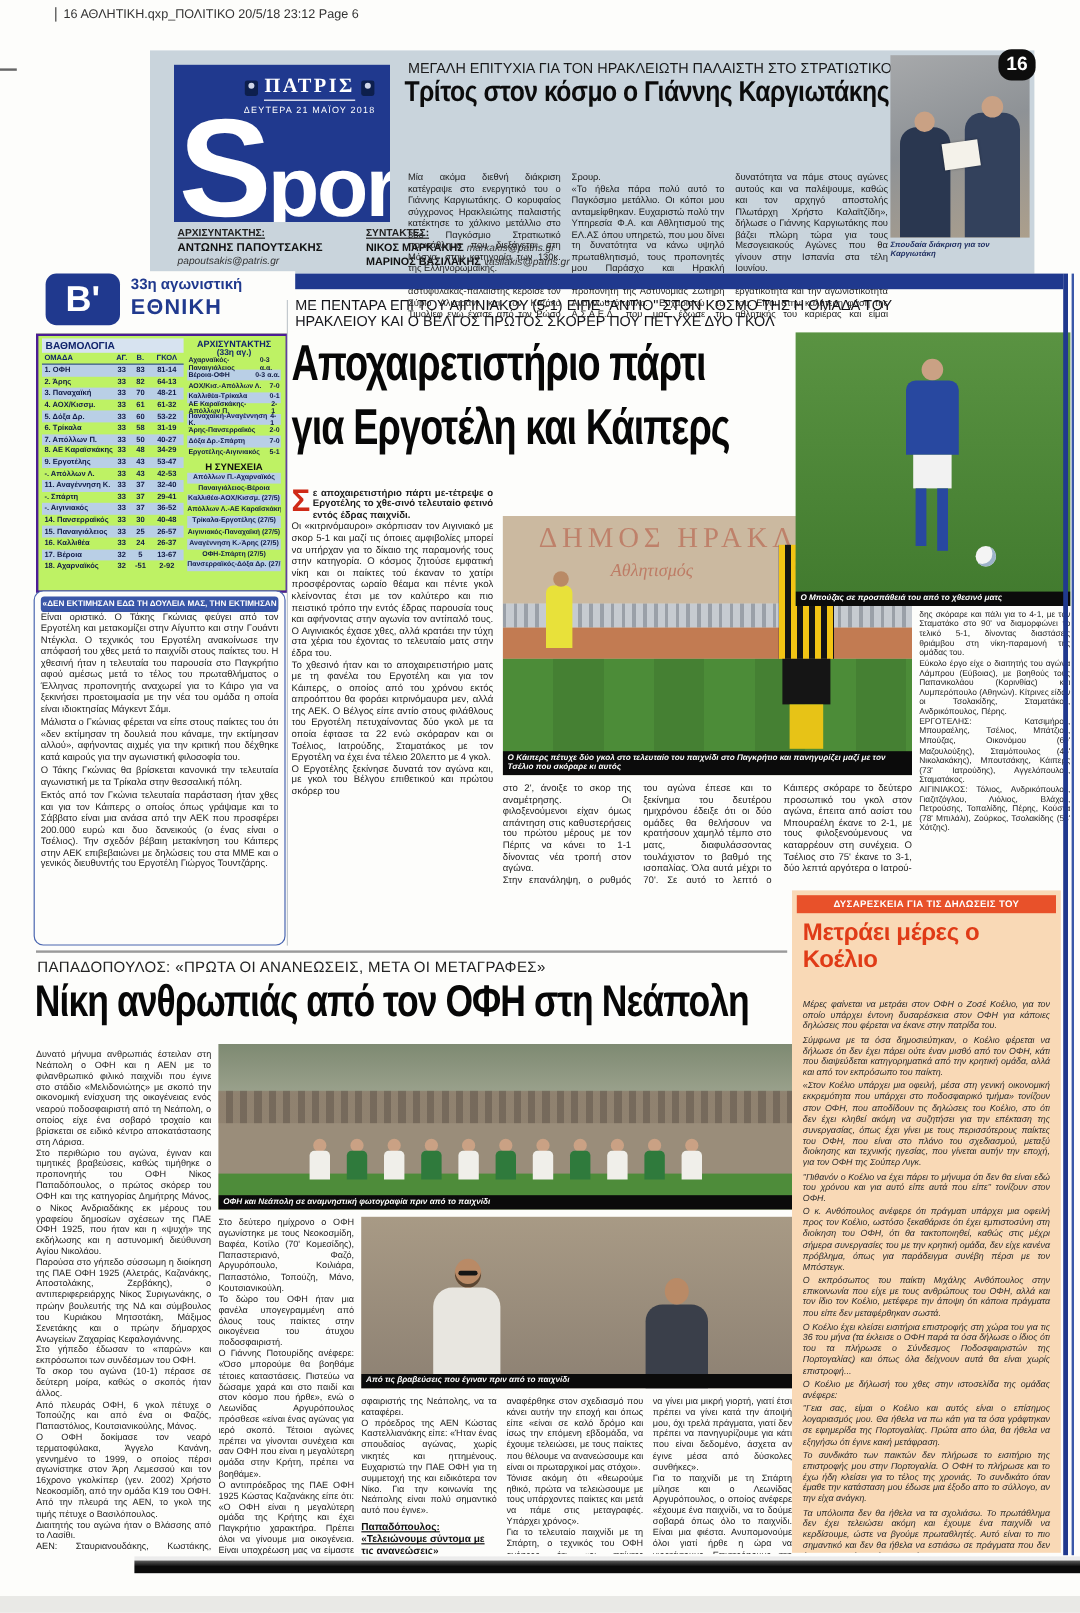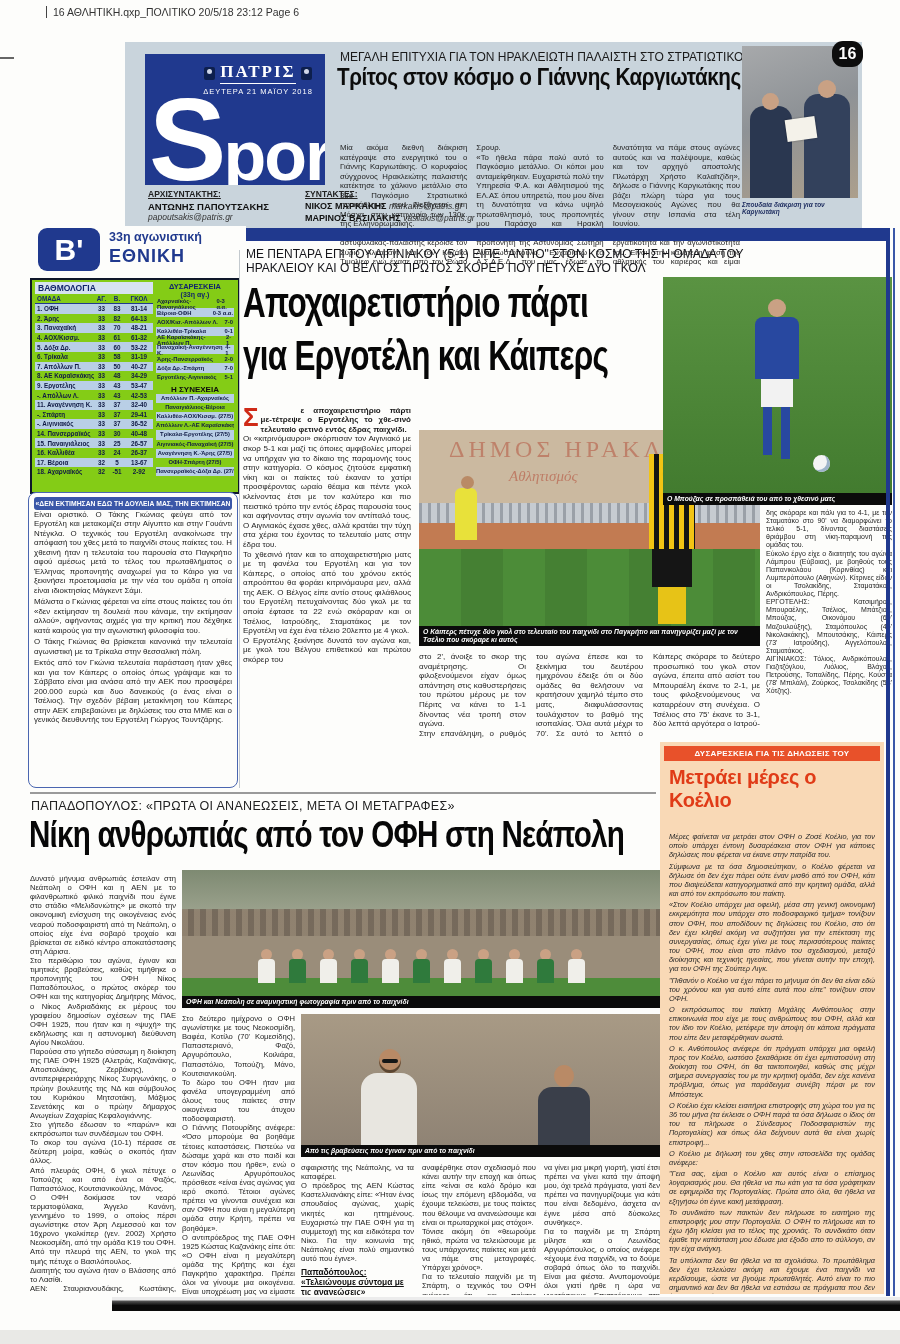--- a/index.html
+++ b/index.html
@@ -46,21 +46,21 @@
   .ts-cert{position:absolute;left:44px;bottom:58px;width:30px;height:22px;background:#f4f2ea;transform:rotate(-8deg);box-shadow:0 0 2px rgba(0,0,0,.4);}
   .ts-caption{left:742px;top:201px;width:116px;font-size:6.5px;font-weight:bold;font-style:italic;color:#1c2b5e;}
   
   .navy-band{left:30px;top:228px;width:856px;height:13px;background:#20398e;}
   .badge-wrap{left:30px;top:226px;width:216px;height:50px;background:#fdfdfb;}
   .badge-box{position:absolute;left:8px;top:2px;width:62px;height:43px;background:#20398e;border-radius:9px;
              color:#fff;font-size:30px;font-weight:bold;text-align:center;line-height:43px;}
   .badge-md{position:absolute;left:79px;top:4px;font-size:12.5px;font-weight:bold;color:#20398e;}
   .badge-lg{position:absolute;left:79px;top:20px;font-size:18px;font-weight:900;color:#20398e;letter-spacing:1px;}
   
-  .rail{left:30px;top:278px;width:206px;height:212px;border:2px solid #0f172a;background:#84cc16;}
+  .rail{left:30px;top:278px;width:206px;height:212px;border:2px solid #4c1d95;background:#bef264;}
   .st-area{position:absolute;left:3px;top:2px;width:118px;}
   .tbl-title{font-size:8.5px;font-weight:800;color:#11246b;background:#d7e3f0;padding:1px 3px;}
   .st-hdr{display:flex;font-size:6.3px;font-weight:bold;color:#11246b;border-bottom:1px solid #20398e;padding:1px 0;}
   .st-row{display:flex;height:9.6px;align-items:center;font-size:6.3px;font-weight:bold;color:#101a44;}
   .st-row:nth-child(odd){background:#b9cfe6;}
   .c-team{flex:1;padding-left:2px;overflow:hidden;white-space:nowrap;}
   .c-g{width:15px;text-align:center;}
   .c-p{width:16px;text-align:center;}
   .c-goals{width:28px;text-align:center;}
   .res-area{position:absolute;left:124px;top:2px;width:78px;}
@@ -79,21 +79,21 @@
               text-align:center;height:13px;line-height:13px;}
   .gon-head{font-size:20px;font-weight:bold;color:#0d0d0d;margin:4px 0 3px;letter-spacing:-.5px;}
   .gon-body p{font-size:7.9px;line-height:1.2;margin:0 0 2px;text-align:justify;color:#222;}
   
   .ms-kicker{left:246px;top:247px;width:532px;font-size:12px;color:#15151a;line-height:1.2;}
   .ms-head{left:243px;top:276px;font-weight:900;color:#070707;letter-spacing:-1px;
            transform:scaleX(.75);transform-origin:left top;}
   .ms-head div{font-size:42px;line-height:53px;white-space:nowrap;}
   .drop{float:left;font-size:26px;line-height:22px;font-weight:bold;color:#cf2a17;margin-right:2px;}
   .ms-col1{left:243px;top:396px;width:168px;height:394px;font-size:8px;line-height:1.2;color:#1c1c1c;overflow:hidden;}
-  .ms-lead{font-weight:bold;margin-left:40px;}
+  .ms-lead{font-weight:bold;}
   .ms-mid{left:419px;top:652px;width:341px;height:138px;column-count:3;column-gap:10px;
           font-size:8px;line-height:1.2;color:#1c1c1c;overflow:hidden;}
   .ms-right{left:766px;top:509px;width:126px;height:228px;font-size:7px;line-height:1.16;color:#1c1c1c;overflow:hidden;}
   
   .photo{overflow:hidden;}
   .ph-cap{position:absolute;left:0;right:0;bottom:0;background:#0b0b0b;color:#fff;font-size:6.8px;
           font-weight:bold;font-style:italic;padding:2px 4px;line-height:1.15;}
   .ph-kuipers{left:419px;top:430px;width:341px;height:216px;background:#d7cfc4;}
   .pk-wall{position:absolute;top:0;left:0;right:0;height:34%;background:#cbb9a0;}
   .pk-banner1{position:absolute;top:6px;left:30px;font-family:"Liberation Serif",serif;font-size:24px;color:#b5543f;opacity:.55;letter-spacing:4px;}
@@ -335,21 +335,21 @@
         </div>
           <div class="st-row">
           <span class="c-team">18. Αχαρναϊκός</span>
           <span class="c-g">32</span>
           <span class="c-p">-51</span>
           <span class="c-goals">2-92</span>
         </div>
         </div>
     </div>
     <div class="res-area">
-      <div class="res-title">ΔΥΣΑΡΕΣΚΕΙΑ</div>
+      <div class="res-title">ΑΡΧΙΣΥΝΤΑΚΤΗΣ</div>
       <div class="res-sub">(33η αγ.)</div>
       <div>
           <div class="res-row">
           <span>Αχαρναϊκός-Παναιγιάλειος</span>
           <span>0-3 α.α.</span>
         </div>
           <div class="res-row">
           <span>Βέροια-ΟΦΗ</span>
           <span>0-3 α.α.</span>
         </div>
@@ -554,22 +554,22 @@
   <div class="abs bs-col bs-col5 jt">να γίνει μια μικρή γιορτή, γιατί έτσι πρέπει να γίνει κατά την άποψή μου, όχι τρελά πράγματα, γιατί δεν πρέπει να πανηγυρίζουμε για κάτι που είναι δεδομένο, άσχετα αν έγινε μέσα από δύσκολες συνθήκες».
 Για το παιχνίδι με τη Σπάρτη μίλησε και ο Λεωνίδας Αργυρόπουλος, ο οποίος ανέφερε «έχουμε ένα παιχνίδι, να το δούμε σοβαρά όπως όλο το παιχνίδι. Είναι μια φιέστα. Ανυπομονούμε όλοι γιατί ήρθε η ώρα να γιορτάσουμε. Επιστρέφουμε στη Σούπερ Λιγκ για να καθιερωθούμε. Θέλω να μείνω στον ΟΦΗ».</div>
 
   <div class="abs co-panel">
     <div class="co-head">Μετράει μέρες ο Κοέλιο</div>
     <div class="co-body">
         <p>Μέρες φαίνεται να μετράει στον ΟΦΗ ο Ζοσέ Κοέλιο, για τον οποίο υπάρχει έντονη δυσαρέσκεια στον ΟΦΗ για κάποιες δηλώσεις που φέρεται να έκανε στην πατρίδα του.</p>
         <p>Σύμφωνα με τα όσα δημοσιεύτηκαν, ο Κοέλιο φέρεται να δήλωσε ότι δεν έχει πάρει ούτε έναν μισθό από τον ΟΦΗ, κάτι που διαψεύδεται κατηγορηματικά από την κρητική ομάδα, αλλά και από τον εκπρόσωπο του παίκτη.</p>
         <p>«Στον Κοέλιο υπάρχει μια οφειλή, μέσα στη γενική οικονομική εκκρεμότητα που υπάρχει στο ποδοσφαιρικό τμήμα» τονίζουν στον ΟΦΗ, που αποδίδουν τις δηλώσεις του Κοέλιο, στο ότι δεν έχει κληθεί ακόμη να συζητήσει για την επέκταση της συνεργασίας, όπως έχει γίνει με τους περισσότερους παίκτες του ΟΦΗ, που είναι στο πλάνο του σχεδιασμού, μεταξύ διοίκησης και τεχνικής ηγεσίας, που γίνεται αυτήν την εποχή, για τον ΟΦΗ της Σούπερ Λιγκ.</p>
         <p>"Πιθανόν ο Κοέλιο να έχει πάρει το μήνυμα ότι δεν θα είναι εδώ του χρόνου και για αυτό είπε αυτά που είπε" τονίζουν στον ΟΦΗ.</p>
+        <p>Ο κ. Ανθόπουλος ανέφερε ότι πράγματι υπάρχει μια οφειλή προς τον Κοέλιο, ωστόσο ξεκαθάρισε ότι έχει εμπιστοσύνη στη διοίκηση του ΟΦΗ, ότι θα τακτοποιηθεί, καθώς στις μέχρι σήμερα συνεργασίες του με την κρητική ομάδα, δεν είχε κανένα πρόβλημα, όπως για παράδειγμα συνέβη πέρσι με τον Μπόστεγκ.</p>
         <p>Ο εκπρόσωπος του παίκτη Μιχάλης Ανθόπουλος στην επικοινωνία που είχε με τους ανθρώπους του ΟΦΗ, αλλά και τον ίδιο τον Κοέλιο, μετέφερε την άποψη ότι κάποια πράγματα που είπε δεν μεταφέρθηκαν σωστά.</p>
-        <p>Ο κ. Ανθόπουλος ανέφερε ότι πράγματι υπάρχει μια οφειλή προς τον Κοέλιο, ωστόσο ξεκαθάρισε ότι έχει εμπιστοσύνη στη διοίκηση του ΟΦΗ, ότι θα τακτοποιηθεί, καθώς στις μέχρι σήμερα συνεργασίες του με την κρητική ομάδα, δεν είχε κανένα πρόβλημα, όπως για παράδειγμα συνέβη πέρσι με τον Μπόστεγκ.</p>
         <p>Ο Κοέλιο έχει κλείσει εισιτήρια επιστροφής στη χώρα του για τις 36 του μήνα (τα έκλεισε ο ΟΦΗ παρά τα όσα δήλωσε ο ίδιος ότι του τα πλήρωσε ο Σύνδεσμος Ποδοσφαιριστών της Πορτογαλίας) και όπως όλα δείχνουν αυτά θα είναι χωρίς επιστροφή...</p>
         <p>Ο Κοέλιο με δήλωσή του χθες στην ιστοσελίδα της ομάδας ανέφερε:</p>
         <p>"Γεια σας, είμαι ο Κοέλιο και αυτός είναι ο επίσημος λογαριασμός μου. Θα ήθελα να πω κάτι για τα όσα γράφτηκαν σε εφημερίδα της Πορτογαλίας. Πρώτα απο όλα, θα ήθελα να εξηγήσω ότι έγινε κακή μετάφραση.</p>
         <p>Το συνδικάτο των παικτών δεν πλήρωσε το εισιτήριο της επιστροφής μου στην Πορτογαλία. Ο ΟΦΗ το πλήρωσε και το έχω ήδη κλείσει για το τέλος της χρονιάς. Το συνδικάτο όταν έμαθε την κατάσταση μου έδωσε μια έξοδο απο το σύλλογο, αν την είχα ανάγκη.</p>
         <p>Τα υπόλοιπα δεν θα ήθελα να τα σχολιάσω. Το πρωτάθλημα δεν έχει τελειώσει ακόμη και έχουμε ένα παιχνίδι να κερδίσουμε, ώστε να βγούμε πρωταθλητές. Αυτό είναι το πιο σημαντικό και δεν θα ήθελα να εστιάσω σε πράγματα που δεν έχουν σημασία αυτή τη στιγμή".</p>
       </div>
   </div>
   <div class="abs co-kicker">ΔΥΣΑΡΕΣΚΕΙΑ ΓΙΑ ΤΙΣ ΔΗΛΩΣΕΙΣ ΤΟΥ</div>
 
   <div class="abs frame-r1"></div>

